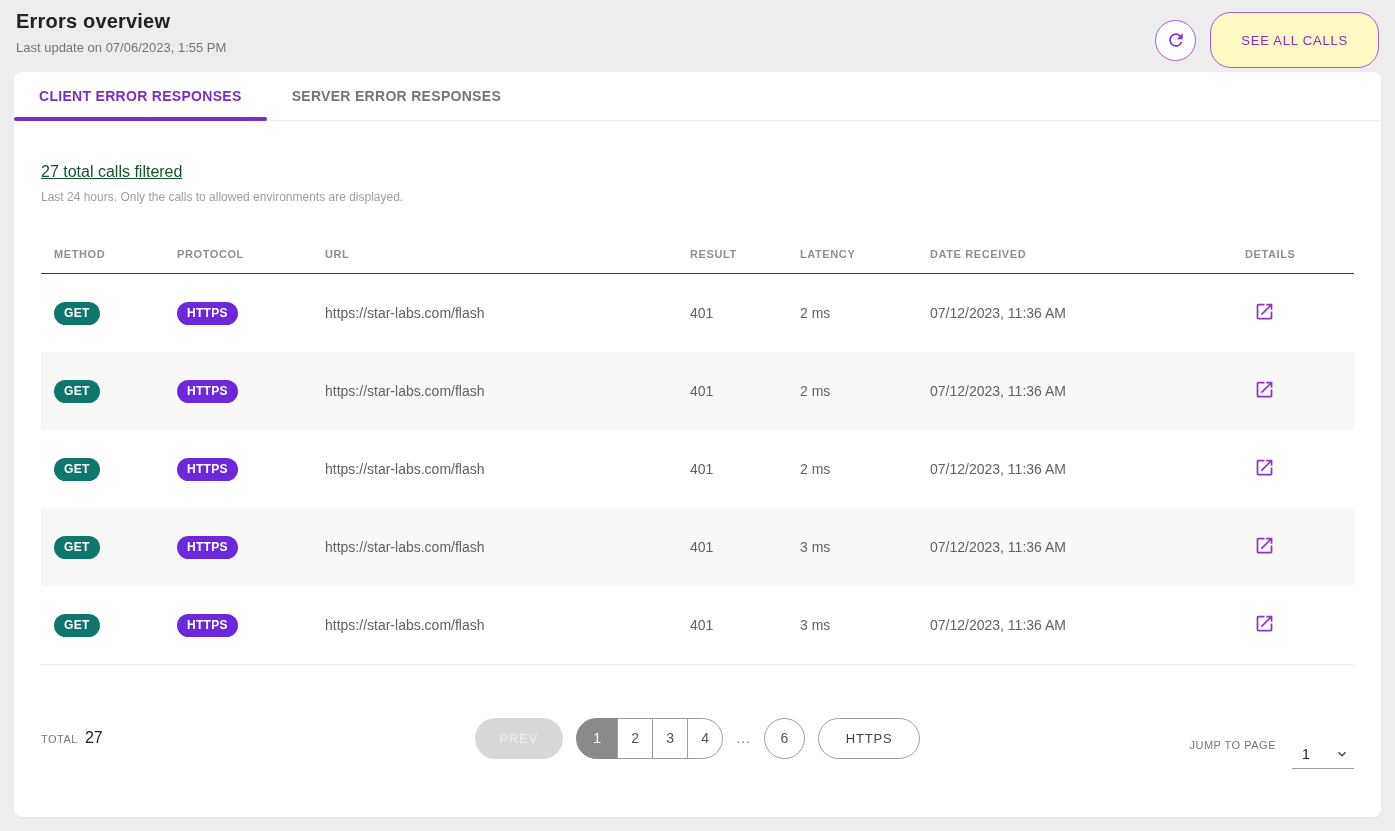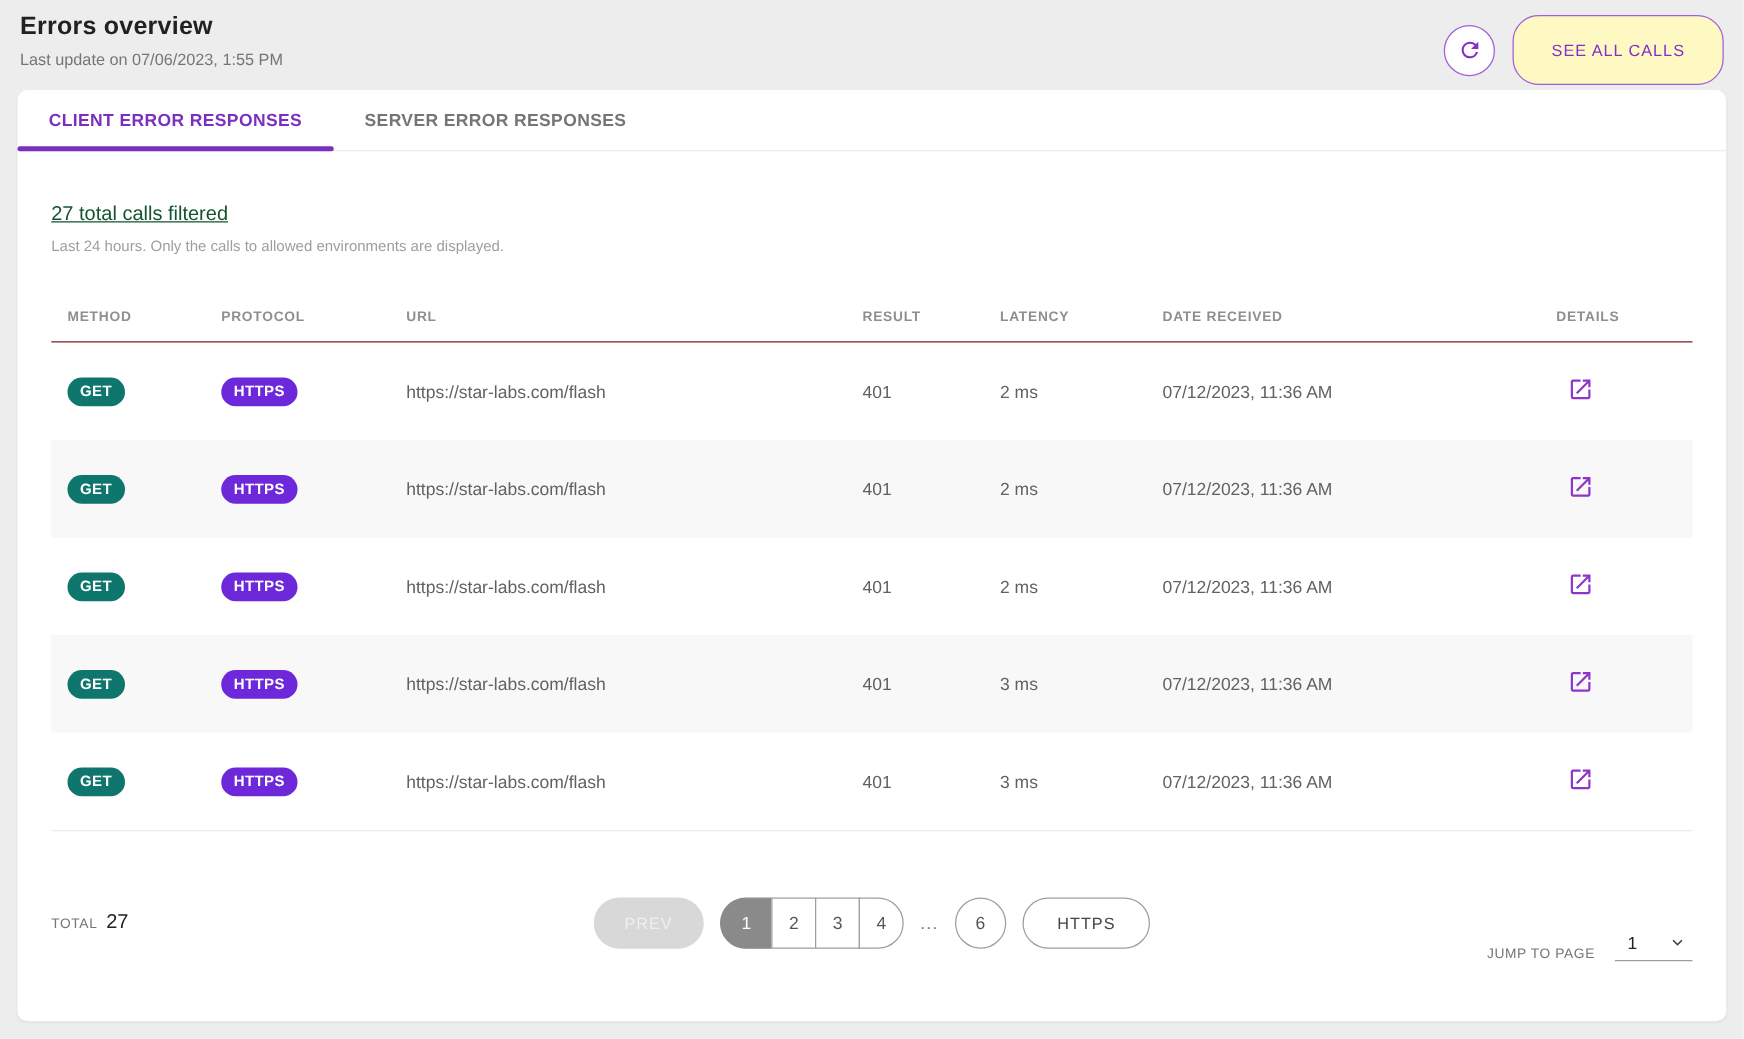--- a/index.html
+++ b/index.html
@@ -112,21 +112,21 @@
     width: 41px; height: 41px; border-radius: 50%; background: #FFFFFF;
     border: 1px solid #9E9E9E; color: #555555; font-size: 14px;
     font-family: "Liberation Sans", sans-serif; cursor: pointer;
   }
   .next-btn {
     height: 41px; padding: 0 27px; border-radius: 21px; background: #FFFFFF;
     border: 1px solid #9E9E9E; color: #444444; font-size: 13px; letter-spacing: .8px;
     font-family: "Liberation Sans", sans-serif; cursor: pointer;
   }
 
-  .footer-right { flex: 1; display: flex; justify-content: flex-end; align-items: flex-end; margin-top: 32px; }
+  .footer-right { flex: 1; display: flex; justify-content: flex-end; align-items: flex-start; margin-top: 32px; }
   .jump-label { font-size: 11px; color: #757575; letter-spacing: .5px; }
   .jump-select {
     margin-left: 16px; width: 62px; height: 30px;
     border-bottom: 1px solid #9E9E9E;
     display: flex; align-items: center; justify-content: space-between;
     padding: 0 4px 0 10px; cursor: pointer;
   }
   .jump-value { font-size: 14px; color: #212121; }
   .jump-select svg { width: 16px; height: 16px; fill: #424242; }
 </style>

